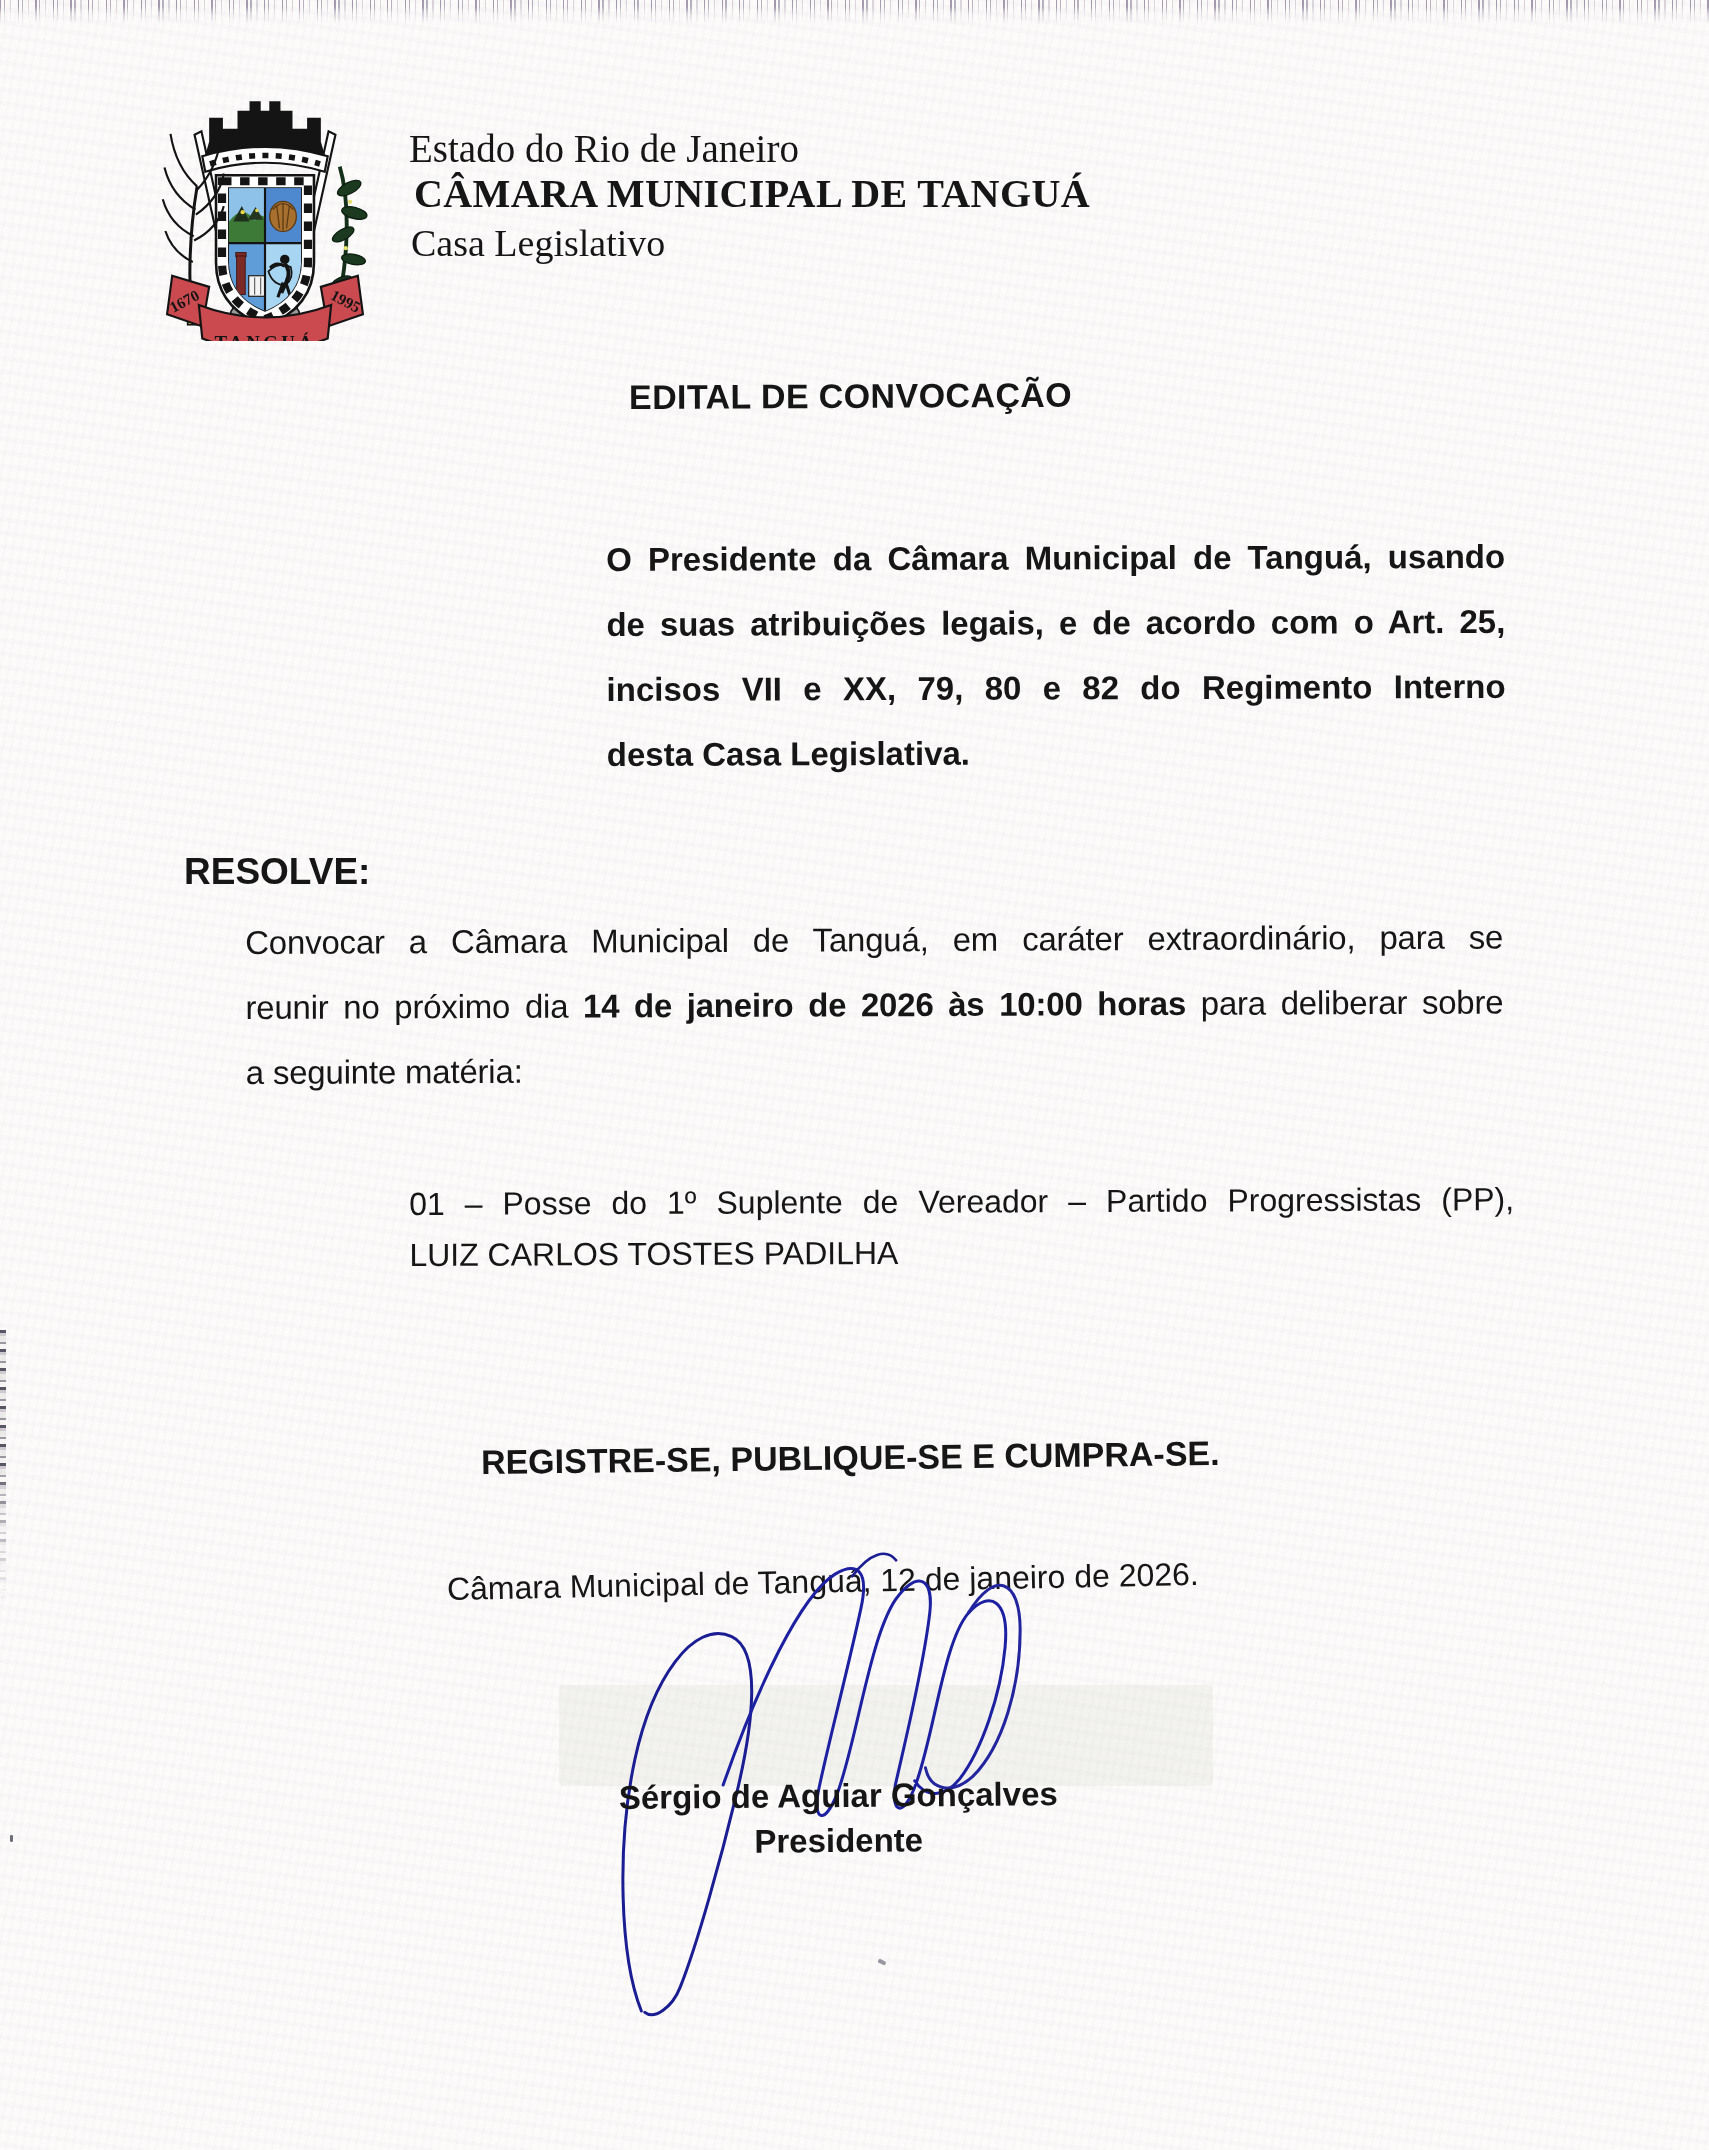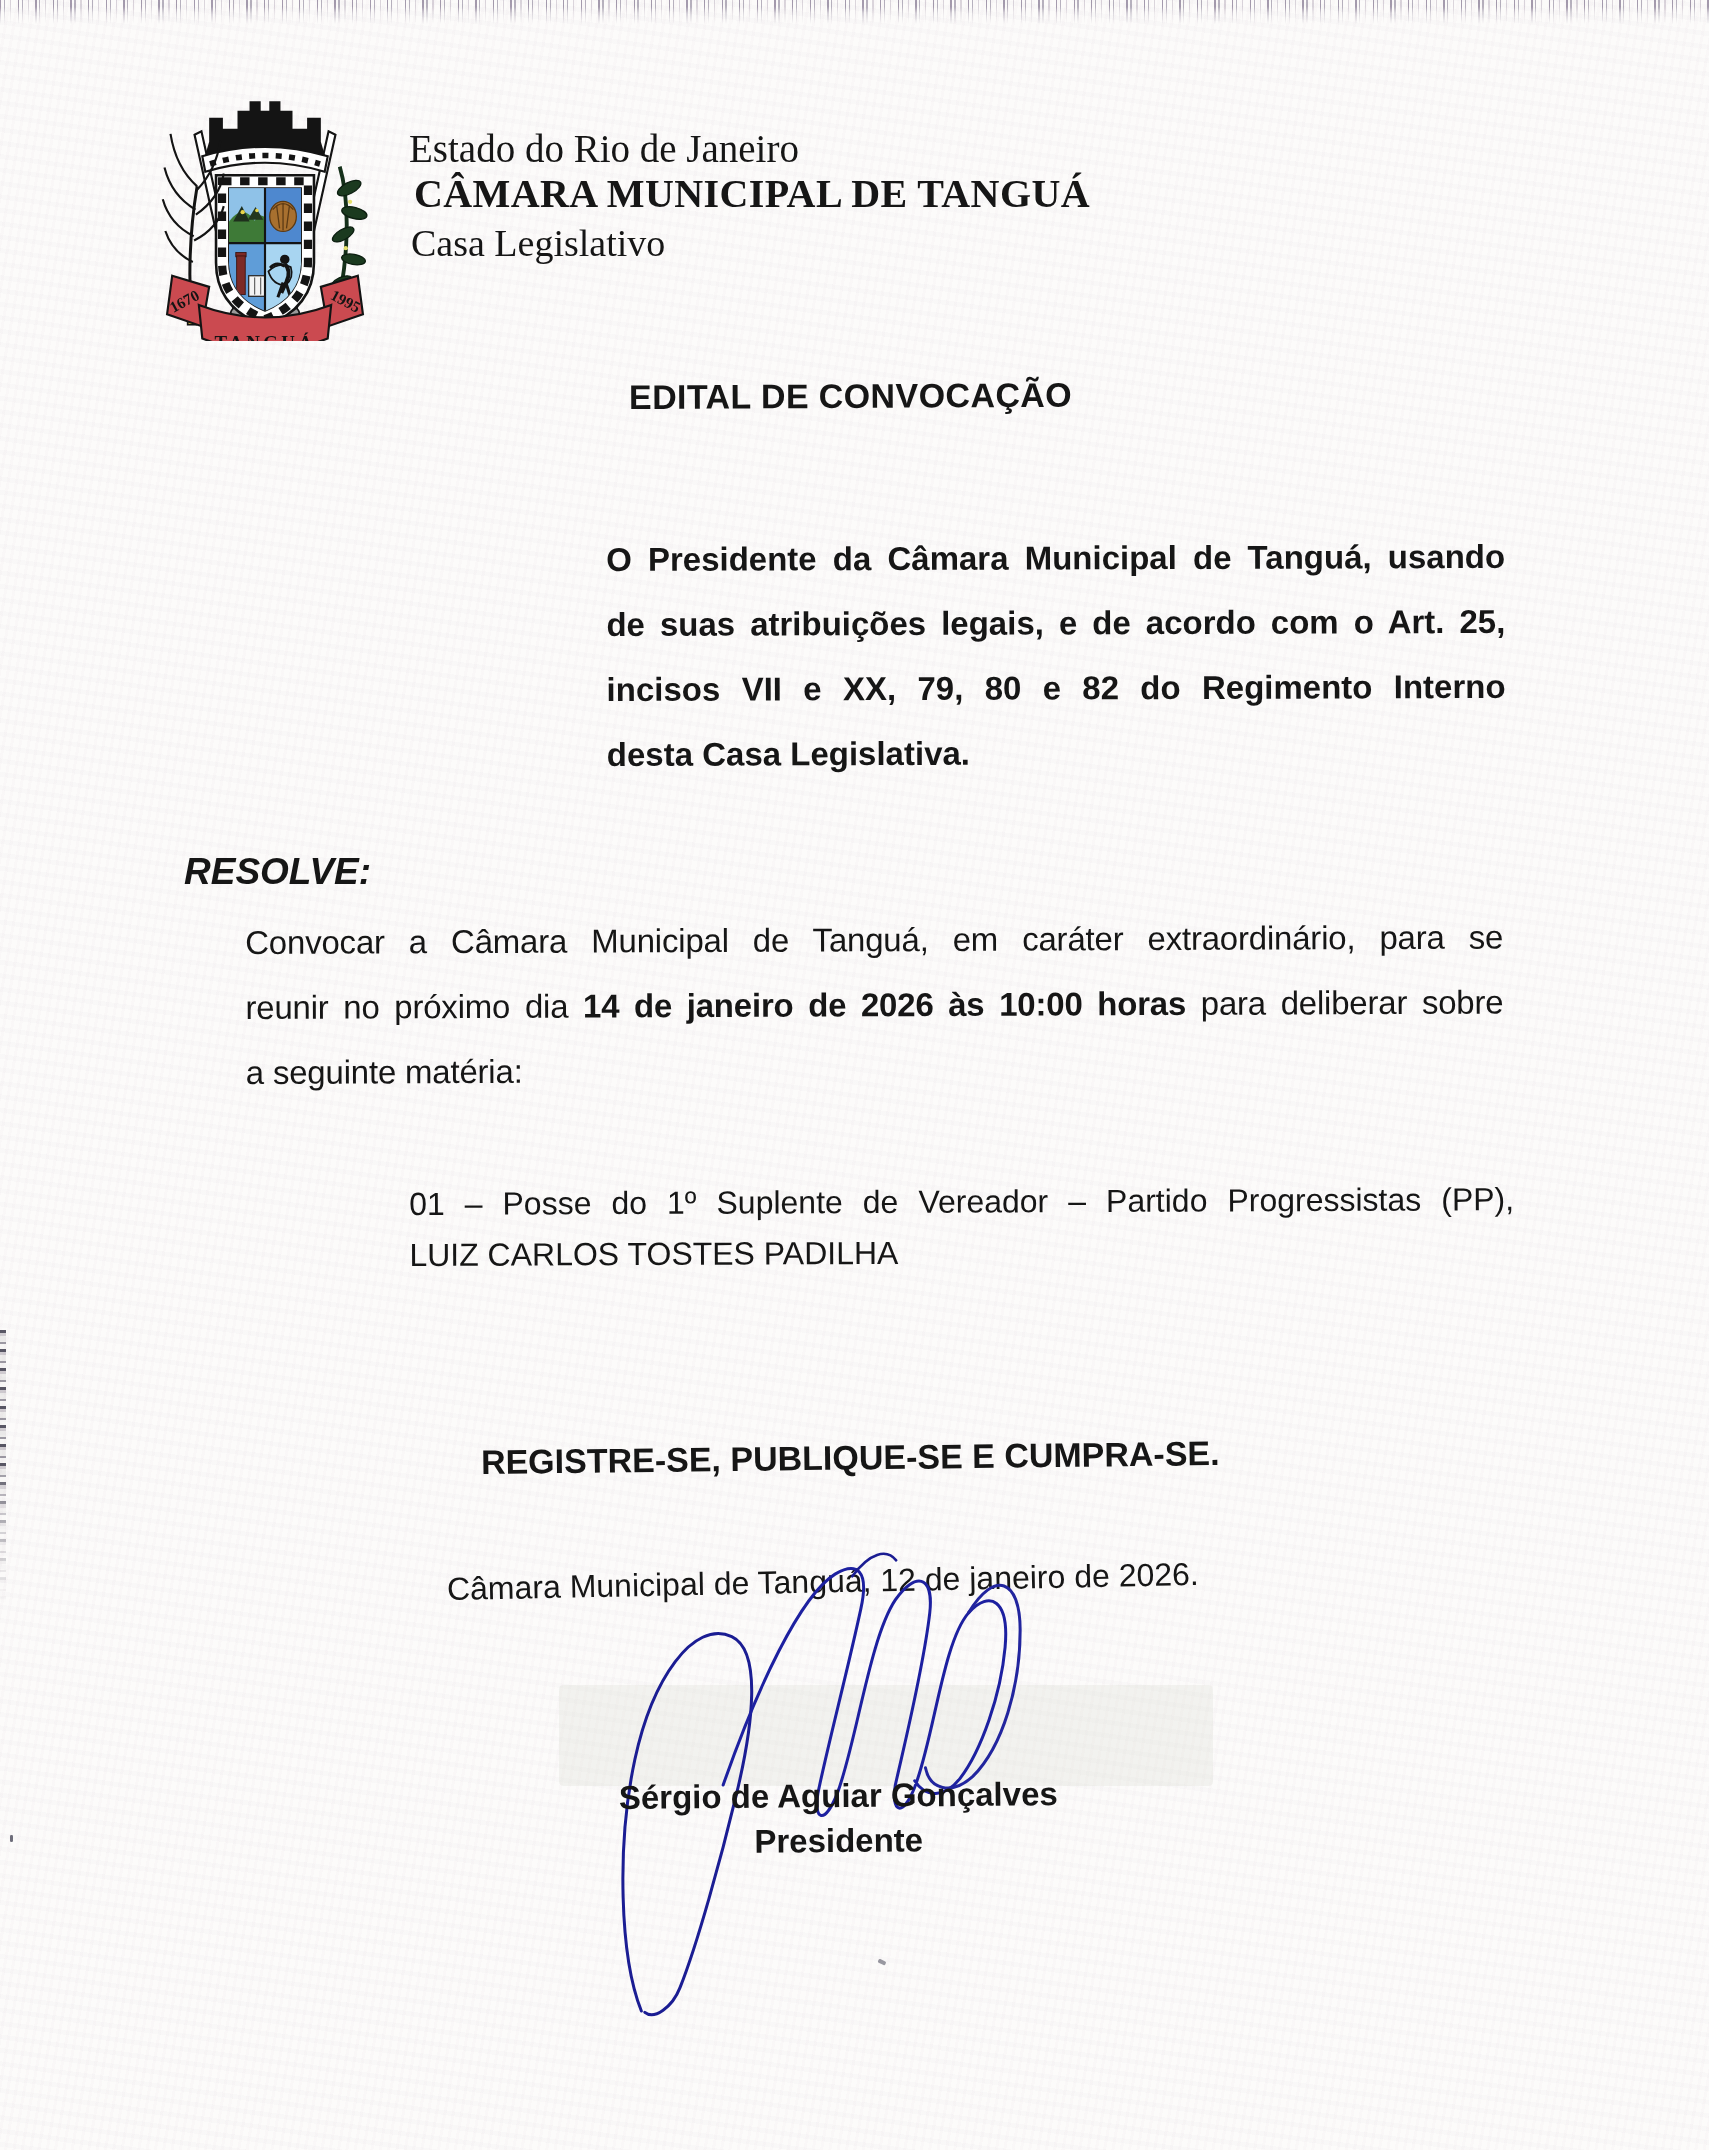--- a/index.html
+++ b/index.html
@@ -50,21 +50,21 @@
   .hdr-branch{left:411px; top:222px; font-size:38px; line-height:43px;}
 
   .crest{position:absolute;left:157px;top:91px;width:216px;height:250px;}
 
   .doc-title{left:629px;top:378px;font-size:34px;letter-spacing:0.4px;transform:rotate(-0.3deg);transform-origin:left center;}
 
   .para{position:absolute;font-size:33px;line-height:65px;}
   .jl{text-align:justify;text-align-last:justify;}
   .ll{text-align:left;}
   .para1{left:606px;top:527px;width:899px;font-weight:bold;transform:rotate(-0.2deg);transform-origin:left top;}
-  .resolve{left:184px;top:851px;font-size:37px;font-style:italic;}
+  .resolve{left:184px;top:851px;font-size:37px;}
   .para2{left:245px;top:910px;width:1258px;letter-spacing:-0.2px;transform:rotate(-0.25deg);transform-origin:left top;}
   .agenda{left:409px;top:1179px;width:1105px;font-size:32px;line-height:51px;transform:rotate(-0.25deg);transform-origin:left top;}
   .order-line{left:481px;top:1443px;font-size:34px;transform:rotate(-0.7deg);transform-origin:left center;}
   .date-line{left:447px;top:1571px;font-size:32px;transform:rotate(-1.15deg);transform-origin:left center;}
 
   .sig-band{position:absolute;left:559px;top:1685px;width:654px;height:101px;background:rgba(205,212,196,0.20);border-radius:4.3px;}
   .signature{position:absolute;left:594px;top:1544px;width:452px;height:495px;}
   .signer{position:absolute;left:563px;top:1773px;width:551px;text-align:center;font-size:33px;line-height:45px;font-weight:bold;transform:rotate(-0.5deg);}
 </style>
 </head>

